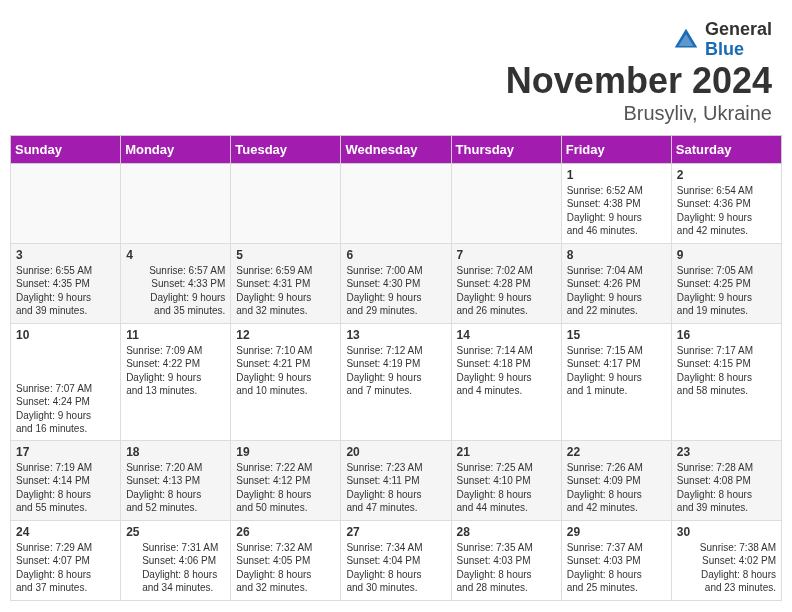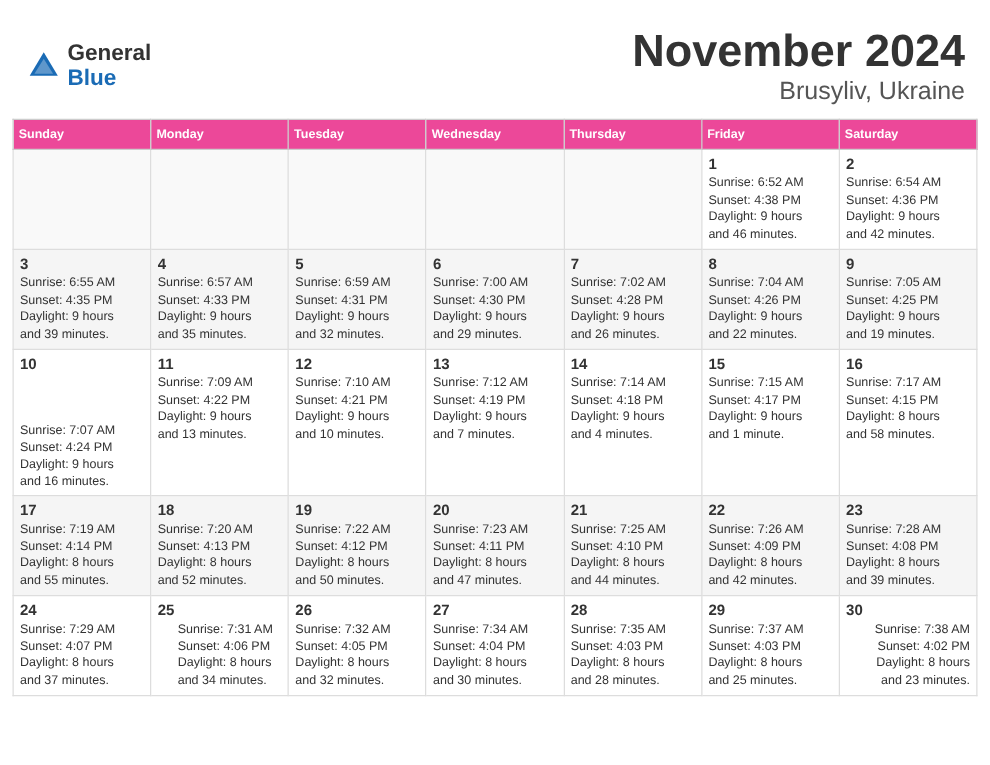--- a/index.html
+++ b/index.html
@@ -6,22 +6,23 @@
     body {
       font-family: Arial, sans-serif;
       background: #fff;
       width: 792px;
       min-height: 612px;
       padding: 10px;
     }
     .header {
       display: flex;
       justify-content: space-between;
-      align-items: center;
+      align-items: flex-end;
       padding: 10px 10px 5px 10px;
+      flex-direction: column;
     }
     .logo {
       display: flex;
       align-items: center;
     }
     .logo-text {
       display: flex;
       flex-direction: column;
       line-height: 1.1;
     }
@@ -51,24 +52,24 @@
     .location {
       font-size: 20px;
       color: #555;
     }
     .calendar {
       width: 100%;
       border-collapse: collapse;
       margin-top: 5px;
     }
     .calendar th {
-      background-color: #ec4899;
+      background-color: #a21caf;
       color: #fff;
       padding: 6px 4px;
-      font-size: 10px;
+      font-size: 13px;
       font-weight: bold;
       text-align: left;
       border: 1px solid #ccc;
     }
     .calendar td {
       vertical-align: top;
       border: 1px solid #ddd;
       padding: 4px 5px;
       font-size: 10.5px;
       color: #333;
@@ -154,21 +155,21 @@
       <tr>
         <td>
           <span class="day-num">3</span>
           <div class="day-info" style="white-space: pre-line;">Sunrise: 6:55 AM
 Sunset: 4:35 PM
 Daylight: 9 hours
 and 39 minutes.</div>
         </td>
         <td>
           <span class="day-num">4</span>
-          <div class="day-info" style="white-space: pre-line;">Sunrise: 6:57 AM
+          <div class="day-info" style="white-space: pre-line; text-align: right;">Sunrise: 6:57 AM
 Sunset: 4:33 PM
 Daylight: 9 hours
 and 35 minutes.</div>
         </td>
         <td>
           <span class="day-num">5</span>
           <div class="day-info" style="white-space: pre-line;">Sunrise: 6:59 AM
 Sunset: 4:31 PM
 Daylight: 9 hours
 and 32 minutes.</div>

